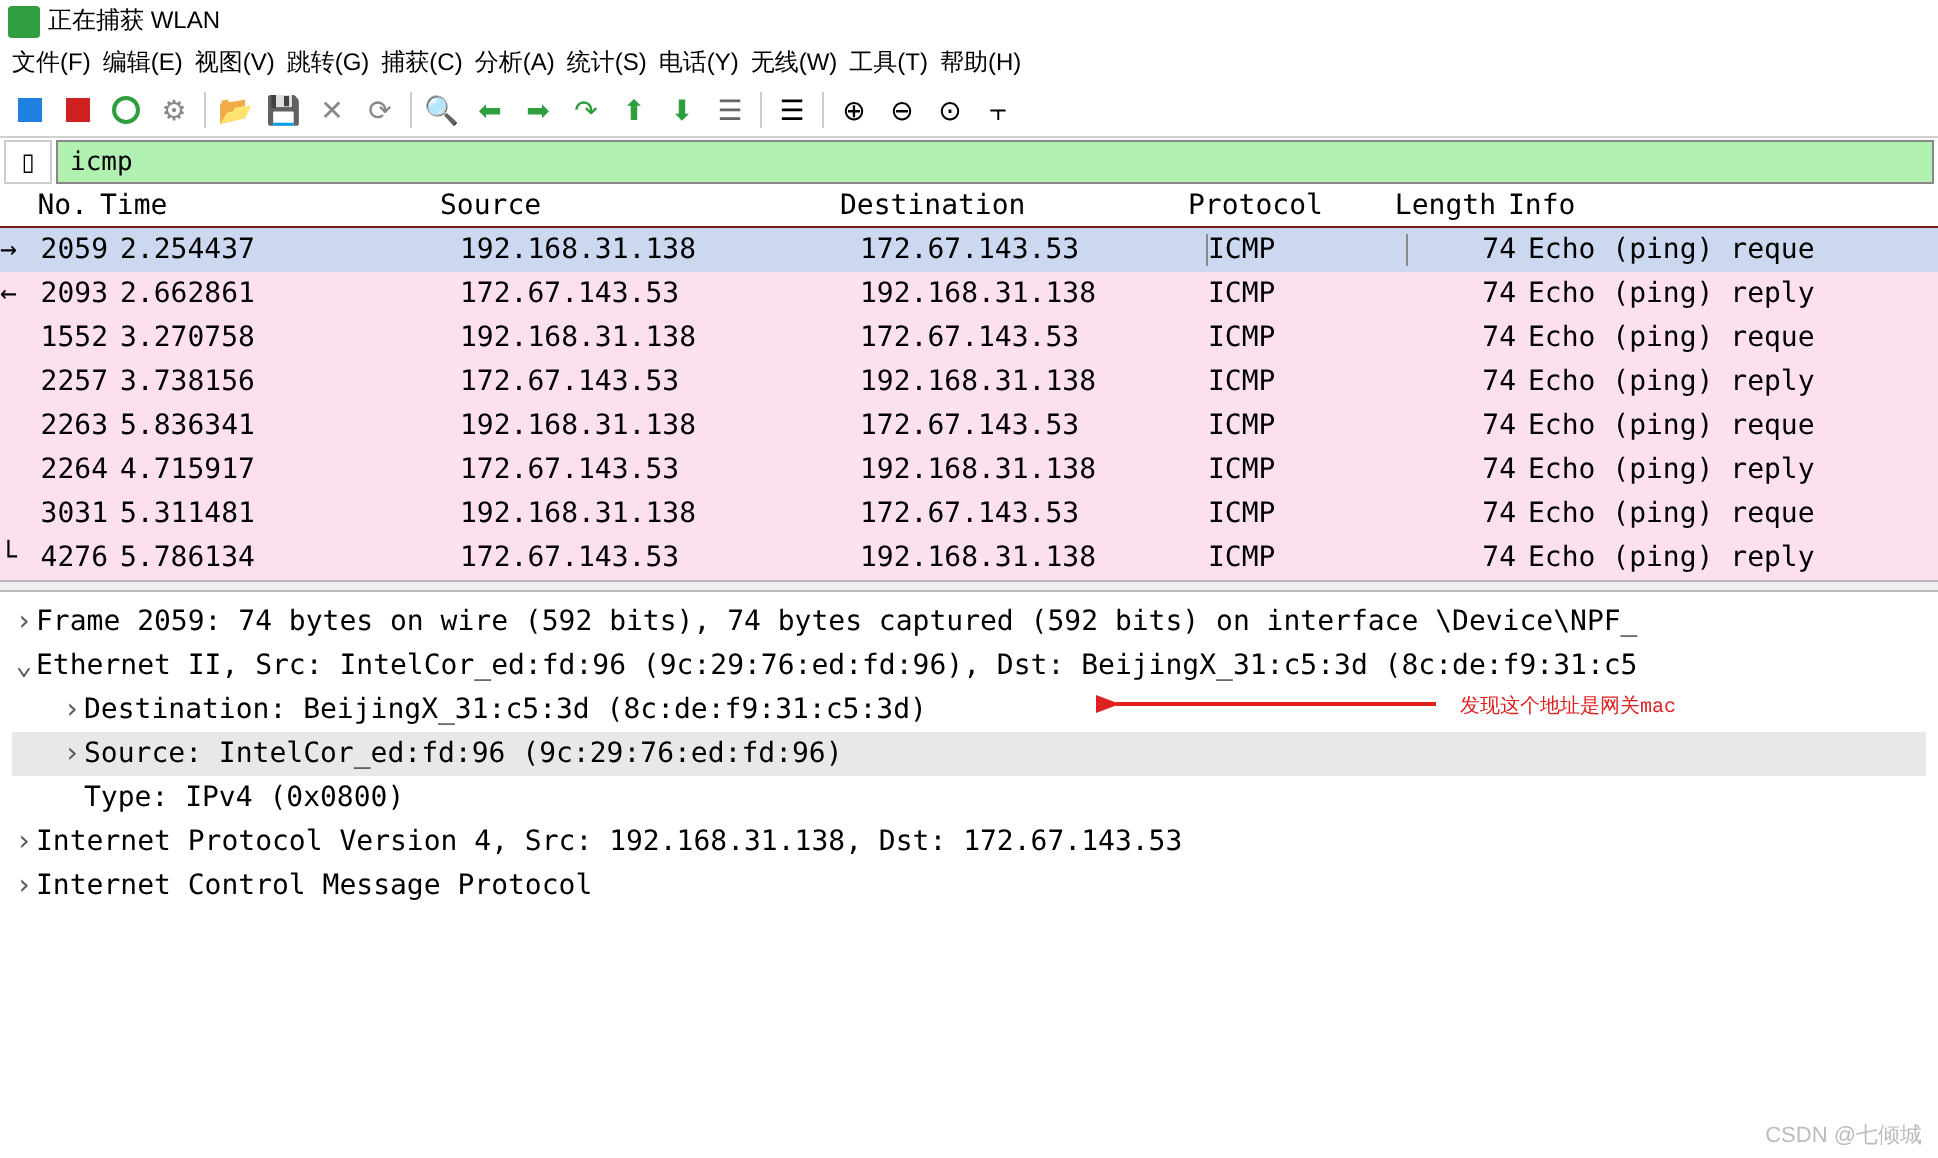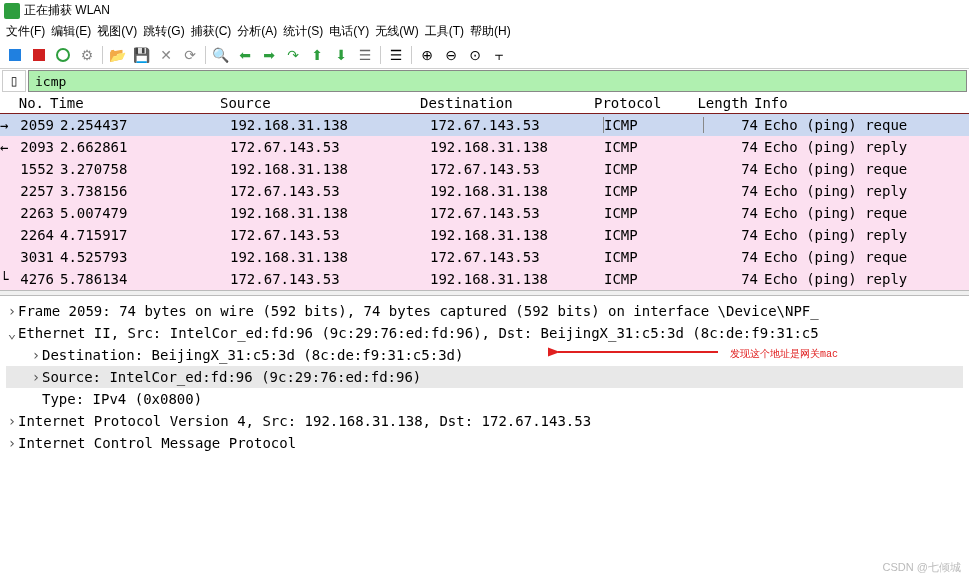--- a/index.html
+++ b/index.html
@@ -152,41 +152,41 @@
       <div class="col-time">3.738156</div>
       <div class="col-src">172.67.143.53</div>
       <div class="col-dst">192.168.31.138</div>
       <div class="col-proto">ICMP</div>
       <div class="col-len">74</div>
       <div class="col-info">Echo (ping) reply</div>
     </div>
     <div class="packet-row row-pink">
       <span class="marker"></span>
       <div class="col-no">2263</div>
-      <div class="col-time">5.007479</div>
+      <div class="col-time">5.836341</div>
       <div class="col-src">192.168.31.138</div>
       <div class="col-dst">172.67.143.53</div>
       <div class="col-proto">ICMP</div>
       <div class="col-len">74</div>
       <div class="col-info">Echo (ping) reque</div>
     </div>
     <div class="packet-row row-pink">
       <span class="marker"></span>
       <div class="col-no">2264</div>
       <div class="col-time">4.715917</div>
       <div class="col-src">172.67.143.53</div>
       <div class="col-dst">192.168.31.138</div>
       <div class="col-proto">ICMP</div>
       <div class="col-len">74</div>
       <div class="col-info">Echo (ping) reply</div>
     </div>
     <div class="packet-row row-pink">
       <span class="marker"></span>
       <div class="col-no">3031</div>
-      <div class="col-time">4.525793</div>
+      <div class="col-time">5.311481</div>
       <div class="col-src">192.168.31.138</div>
       <div class="col-dst">172.67.143.53</div>
       <div class="col-proto">ICMP</div>
       <div class="col-len">74</div>
       <div class="col-info">Echo (ping) reque</div>
     </div>
     <div class="packet-row row-pink">
       <span class="marker">└</span>
       <div class="col-no">4276</div>
       <div class="col-time">5.786134</div>

